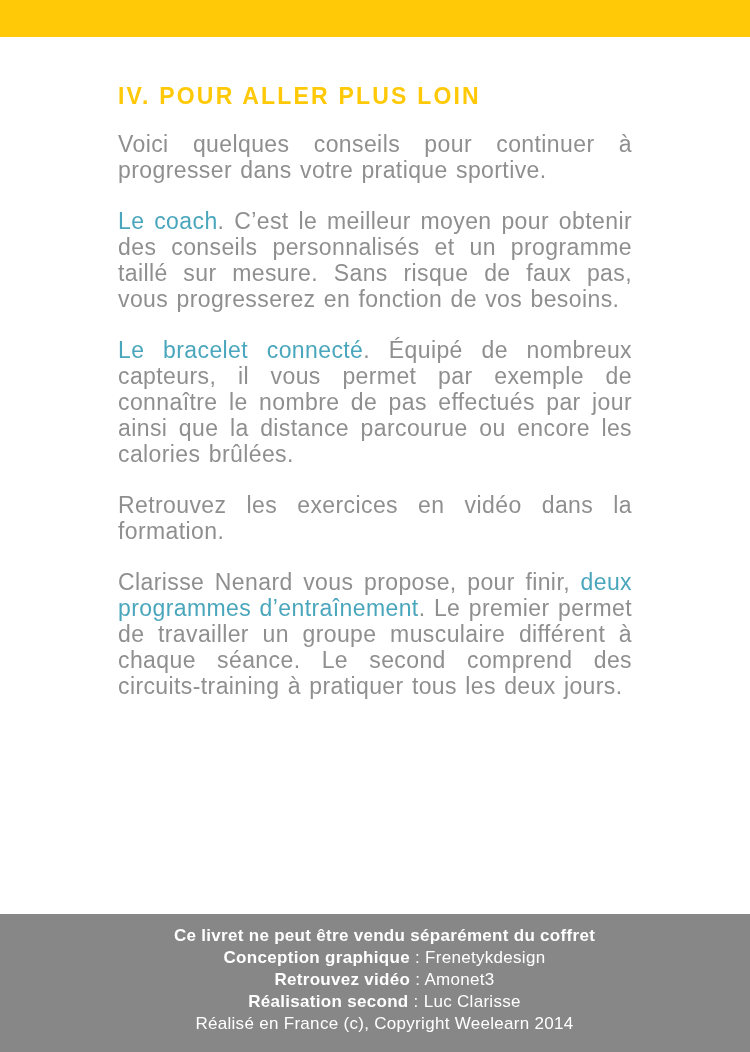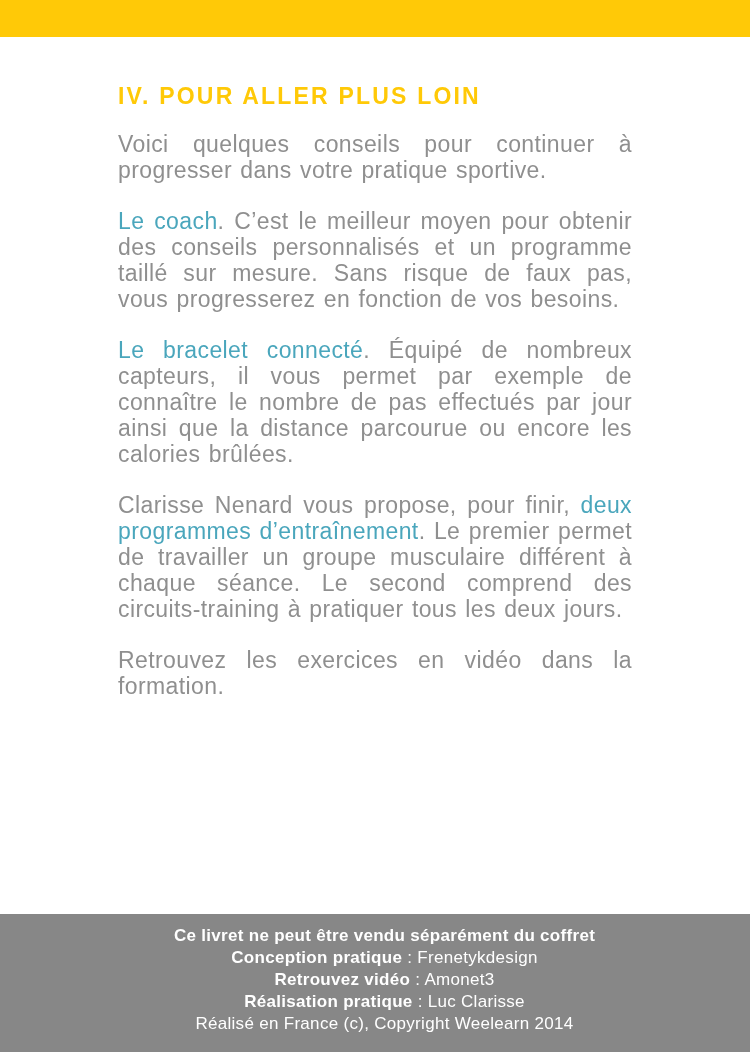--- a/index.html
+++ b/index.html
@@ -77,30 +77,30 @@
 
   <main class="content">
     <h1 class="title">IV. POUR ALLER PLUS LOIN</h1>
 
     <p class="para"><span>Voici quelques conseils pour continuer à progresser dans votre pratique sportive.</span></p>
 
     <p class="para"><span class="link">Le coach</span><span>. C’est le meilleur moyen pour obtenir des conseils personnalisés et un programme taillé sur mesure. Sans risque de faux pas, vous progresserez en fonction de vos besoins.</span></p>
 
     <p class="para"><span class="link">Le bracelet connecté</span><span>. Équipé de nombreux capteurs, il vous permet par exemple de connaître le nombre de pas effectués par jour ainsi que la distance parcourue ou encore les calories brûlées.</span></p>
 
+    <p class="para"><span>Retrouvez les exercices en vidéo dans la formation.</span></p>
+
     <p class="para"><span>Clarisse Nenard vous propose, pour finir, </span><span class="link">deux programmes d’entraînement</span><span>. Le premier permet de travailler un groupe musculaire différent à chaque séance. Le second comprend des circuits-training à pratiquer tous les deux jours.</span></p>
-
-    <p class="para"><span>Retrouvez les exercices en vidéo dans la formation.</span></p>
   </main>
 
   <footer class="footer">
     <div class="f-line f-bold">Ce livret ne peut être vendu séparément du coffret</div>
 
-    <div class="f-line"><strong>Conception pratique</strong><span> : </span><span>Frenetykdesign</span></div>
+    <div class="f-line"><strong>Conception graphique</strong><span> : </span><span>Frenetykdesign</span></div>
 
     <div class="f-line"><strong>Retrouvez vidéo</strong><span> : </span><span>Amonet3</span></div>
 
-    <div class="f-line"><strong>Réalisation pratique</strong><span> : </span><span>Luc Clarisse</span></div>
+    <div class="f-line"><strong>Réalisation second</strong><span> : </span><span>Luc Clarisse</span></div>
 
     <div class="f-line">Réalisé en France (c), Copyright Weelearn 2014</div>
   </footer>
 
 </div>
 
 </body></html>

